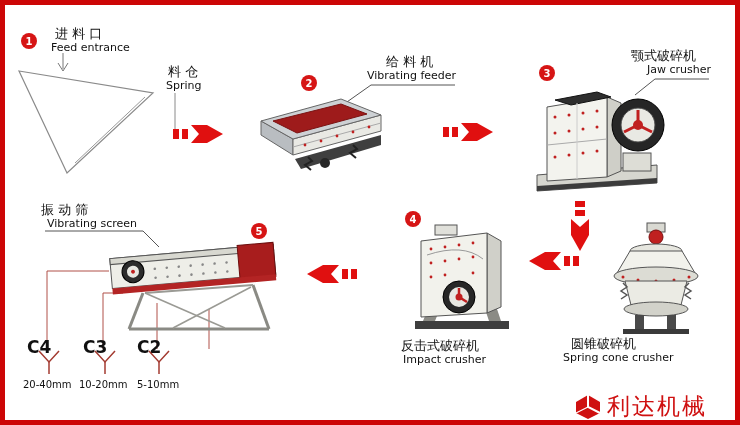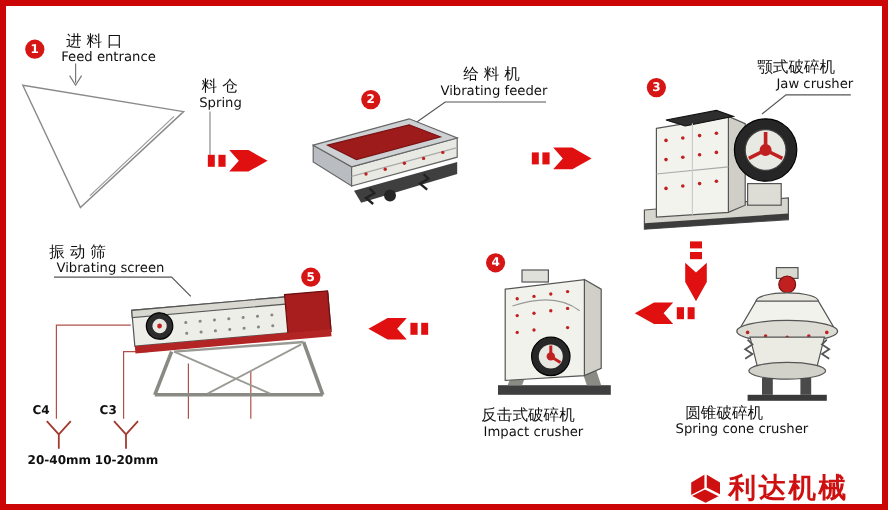--- a/index.html
+++ b/index.html
@@ -10,23 +10,23 @@
   }
   .abs { position:absolute; }
   .cn { font-size:13px; font-weight:normal; color:#101010; white-space:nowrap; }
   .en { font-size:11px; color:#101010; white-space:nowrap; }
   .num {
     width:16px; height:16px; border-radius:50%;
     background:#d61515; color:#ffffff;
     font-size:10px; font-weight:bold;
     display:flex; align-items:center; justify-content:center;
   }
-  .code { font-size:10px; font-weight:bold; color:#101010;text-align:center; }
-  .size { font-size:10px; font-weight:bold; color:#101010; }
-  .logo-text { font-size:23px; font-weight:bold; color:#cf1010; letter-spacing:2px; white-space:nowrap; }
+  .code { font-size:17px; font-weight:bold; color:#101010;text-align:center; }
+  .size { font-size:10px; font-weight:normal; color:#101010; }
+  .logo-text { font-size:23px; font-weight:normal; color:#cf1010; letter-spacing:2px; white-space:nowrap; }
   svg { display:block; }
 </style>
 </head>
 <body>
 
 <div id="canvas">
 
   <svg class="abs" style="left:0;top:0" width="730" height="415" viewBox="0 0 730 415">
 
     <line x1="58" y1="48" x2="58" y2="64" stroke="#777" stroke-width="1"></line>
@@ -238,20 +238,28 @@
     <div class="abs size" style="left:2px;top:44px">20-40mm</div>
   </div>
   <div class="abs" style="left:72px;top:330px;width:56px;height:56px">
     <div class="abs code" style="left:6px;top:2px">C3</div>
     <svg class="abs" style="left:16px;top:14px" width="24" height="26" viewBox="0 0 24 26">
       <polyline points="2,2 12,13 22,2" fill="none" stroke="#a33a30" stroke-width="1.5"></polyline>
       <line x1="12" y1="13" x2="12" y2="25" stroke="#a33a30" stroke-width="1.5"></line>
     </svg>
     <div class="abs size" style="left:2px;top:44px">10-20mm</div>
   </div>
+  <div class="abs" style="left:126px;top:330px;width:56px;height:56px">
+    <div class="abs code" style="left:6px;top:2px">C2</div>
+    <svg class="abs" style="left:16px;top:14px" width="24" height="26" viewBox="0 0 24 26">
+      <polyline points="2,2 12,13 22,2" fill="none" stroke="#a33a30" stroke-width="1.5"></polyline>
+      <line x1="12" y1="13" x2="12" y2="25" stroke="#a33a30" stroke-width="1.5"></line>
+    </svg>
+    <div class="abs size" style="left:6px;top:44px">5-10mm</div>
+  </div>
 
   <div class="abs" style="left:570px;top:386px;display:flex;align-items:center;gap:6px">
     <svg width="26" height="26" viewBox="0 0 26 26">
       <polygon points="13,1 25,8 25,19 13,25 1,19 1,8" fill="#cf1010"></polygon>
       <polyline points="13,1 13,13 25,19" fill="none" stroke="#ffffff" stroke-width="2"></polyline>
       <polyline points="13,13 1,19" fill="none" stroke="#ffffff" stroke-width="1.2"></polyline>
     </svg>
     <div class="logo-text">利达机械</div>
   </div>
 

